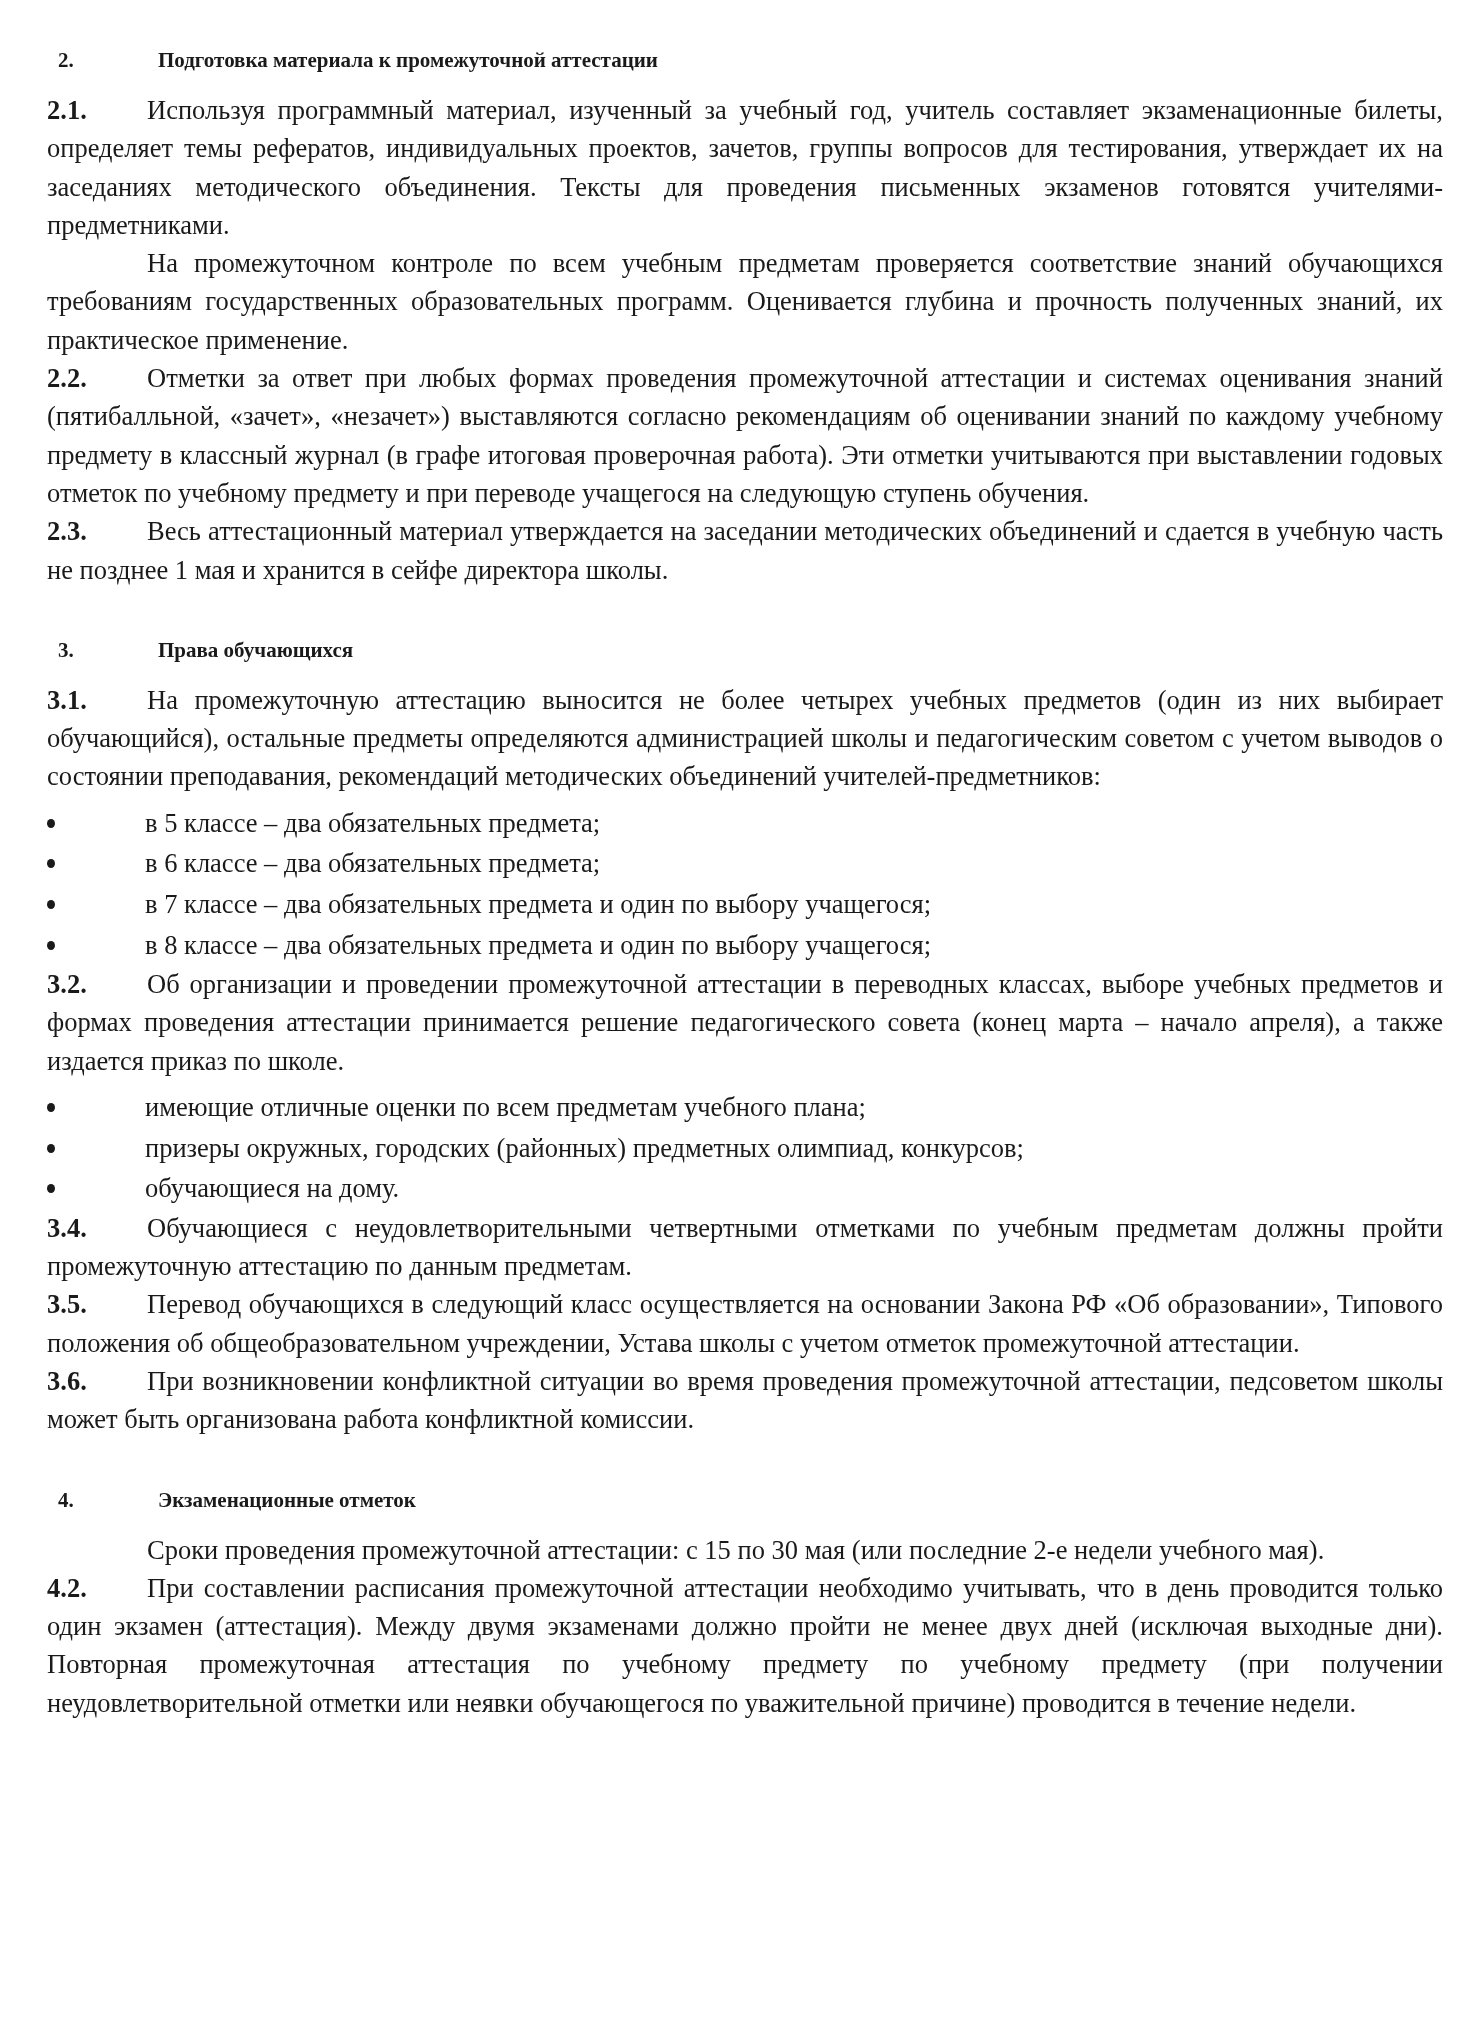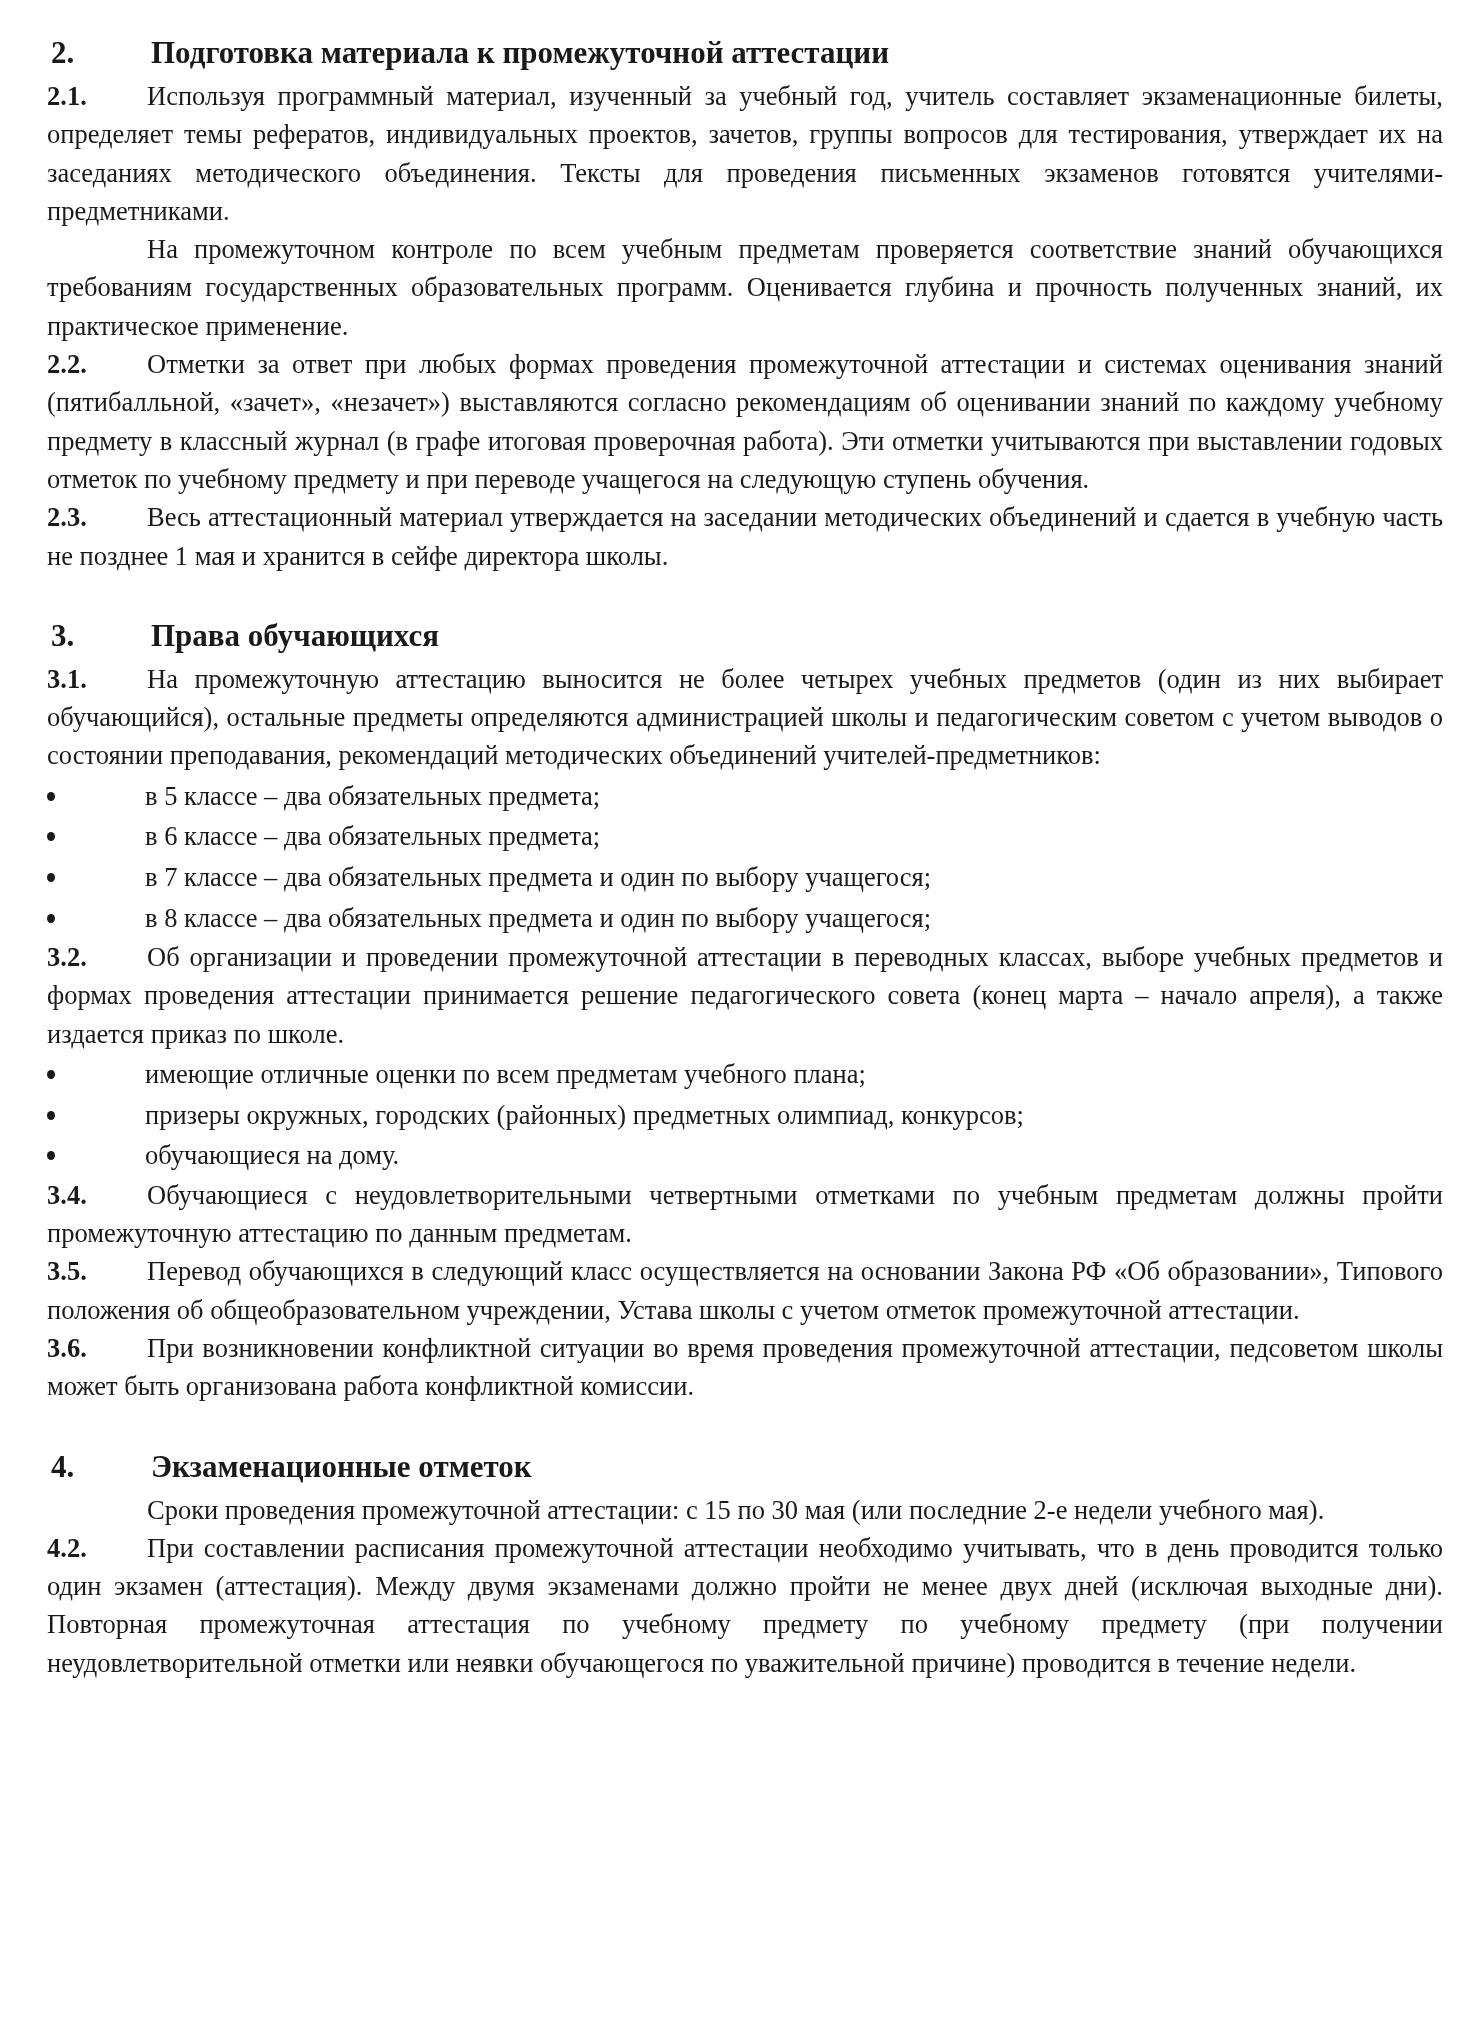--- a/index.html
+++ b/index.html
@@ -3,29 +3,29 @@
 <meta charset="utf-8">
 <style>
   html, body { margin: 0; padding: 0; background: #ffffff; }
   body { width: 1480px; height: 2040px; overflow: hidden; position: relative; }
   .page {
     position: absolute; left: 47px; top: 29px; width: 1396px;
     font-family: "Liberation Serif", "DejaVu Serif", serif;
     color: #1a1a1a; font-size: 26.5px; line-height: 38.3px;
   }
   .heading {
-    font-weight: bold; font-size: 31px; line-height: 40px; margin: 4px;
+    font-weight: bold; font-size: 21px; line-height: 40px; margin: 11px;
     white-space: nowrap;
   }
   .heading .num { display: inline-block; width: 100px; }
   .section + .section { margin-top: 41px; }
   .para { margin: 0; text-align: justify; text-align-last: left; }
   .para .num { display: inline-block; width: 100px; font-weight: bold; text-indent: 0; }
   .para.indent { text-indent: 100px; }
-  .bullets { list-style: none; margin: 1px 0 0 0; padding: 0; }
+  .bullets { list-style: none; margin: 7px 0 0 0; padding: 0; }
   .bullets li { position: relative; padding-left: 98px; line-height: 40.6px; }
   .bullets li .dot {
     position: absolute; left: 0; top: 16px; width: 8px; height: 9px;
     border-radius: 50%; background: #1a1a1a;
   }
 </style>
 </head>
 <body>
 
 <div class="page">

